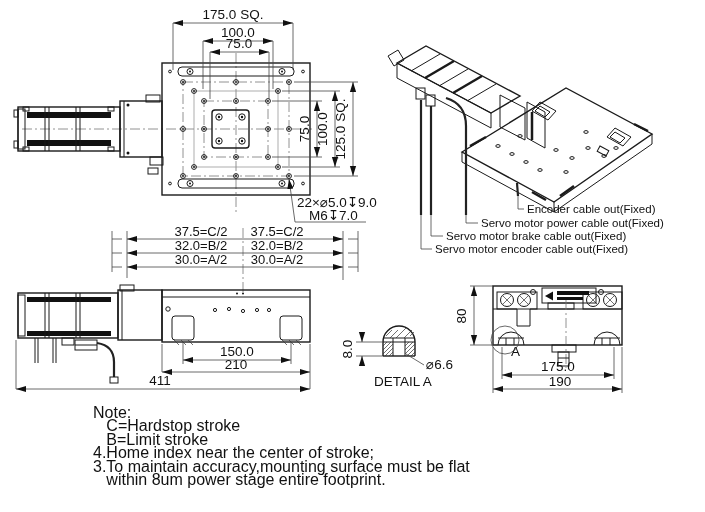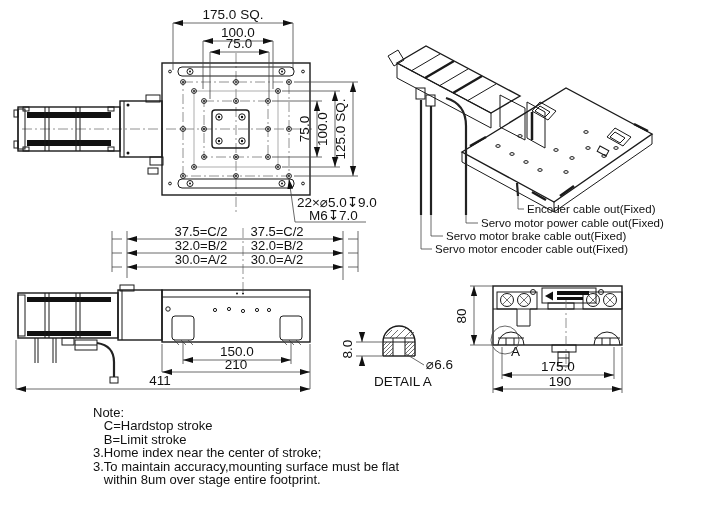--- a/index.html
+++ b/index.html
@@ -13,21 +13,21 @@
   .o{stroke:#1a1a1a;stroke-width:1.4;fill:none;}
   .m{stroke:#1a1a1a;stroke-width:1;fill:none;}
   .t{stroke:#444;stroke-width:0.8;fill:none;}
   .g{stroke:#8a8a8a;stroke-width:0.7;fill:none;}
   .cl{stroke:#777;stroke-width:0.8;fill:none;stroke-dasharray:10 3 2 3;}
   .h{stroke:#333;stroke-width:0.7;fill:none;}
   .fat{stroke:#222;stroke-width:2.2;fill:none;}
   .thk{stroke:#1a1a1a;stroke-width:2.5;fill:none;}
   .blk{fill:#111;stroke:none;}
   #notes{position:absolute;left:93px;top:406px;width:345px;color:#111;
-         font-size:13px;line-height:13.4px;}
+         font-size:16px;line-height:13.4px;}
   .note-line{white-space:pre;}
 </style>
 </head>
 <body>
 
 <div id="canvas">
 <svg width="705" height="512" viewBox="0 0 705 512">
   <defs>
     <marker id="arr" viewBox="0 0 10 8" refX="10" refY="4" markerWidth="10" markerHeight="8" orient="auto-start-reverse" markerUnits="userSpaceOnUse">
       <path d="M10,4 L0,0.9 L0,7.1 z" fill="#111"></path>
@@ -414,17 +414,17 @@
     <line class="t" x1="622" y1="347" x2="622" y2="393"></line>
     <line class="t" x1="493" y1="389" x2="622" y2="389" marker-start="url(#arr)" marker-end="url(#arr)"></line>
     <text class="dim" x="560" y="386" text-anchor="middle">190</text>
   </g>
 </svg>
 
 <div id="notes">
   <div class="note-line">Note:</div>
   <div class="note-line">   C=Hardstop stroke</div>
   <div class="note-line">   B=Limit stroke</div>
-  <div class="note-line">3.Home index near the center of stroke;</div>
+  <div class="note-line">4.Home index near the center of stroke;</div>
   <div class="note-line">3.To maintain accuracy,mounting surface must be flat</div>
-  <div class="note-line">   within 8um over stage entire footprint.</div>
+  <div class="note-line">   within 8um power stage entire footprint.</div>
 </div>
 </div>
 
 </body></html>

